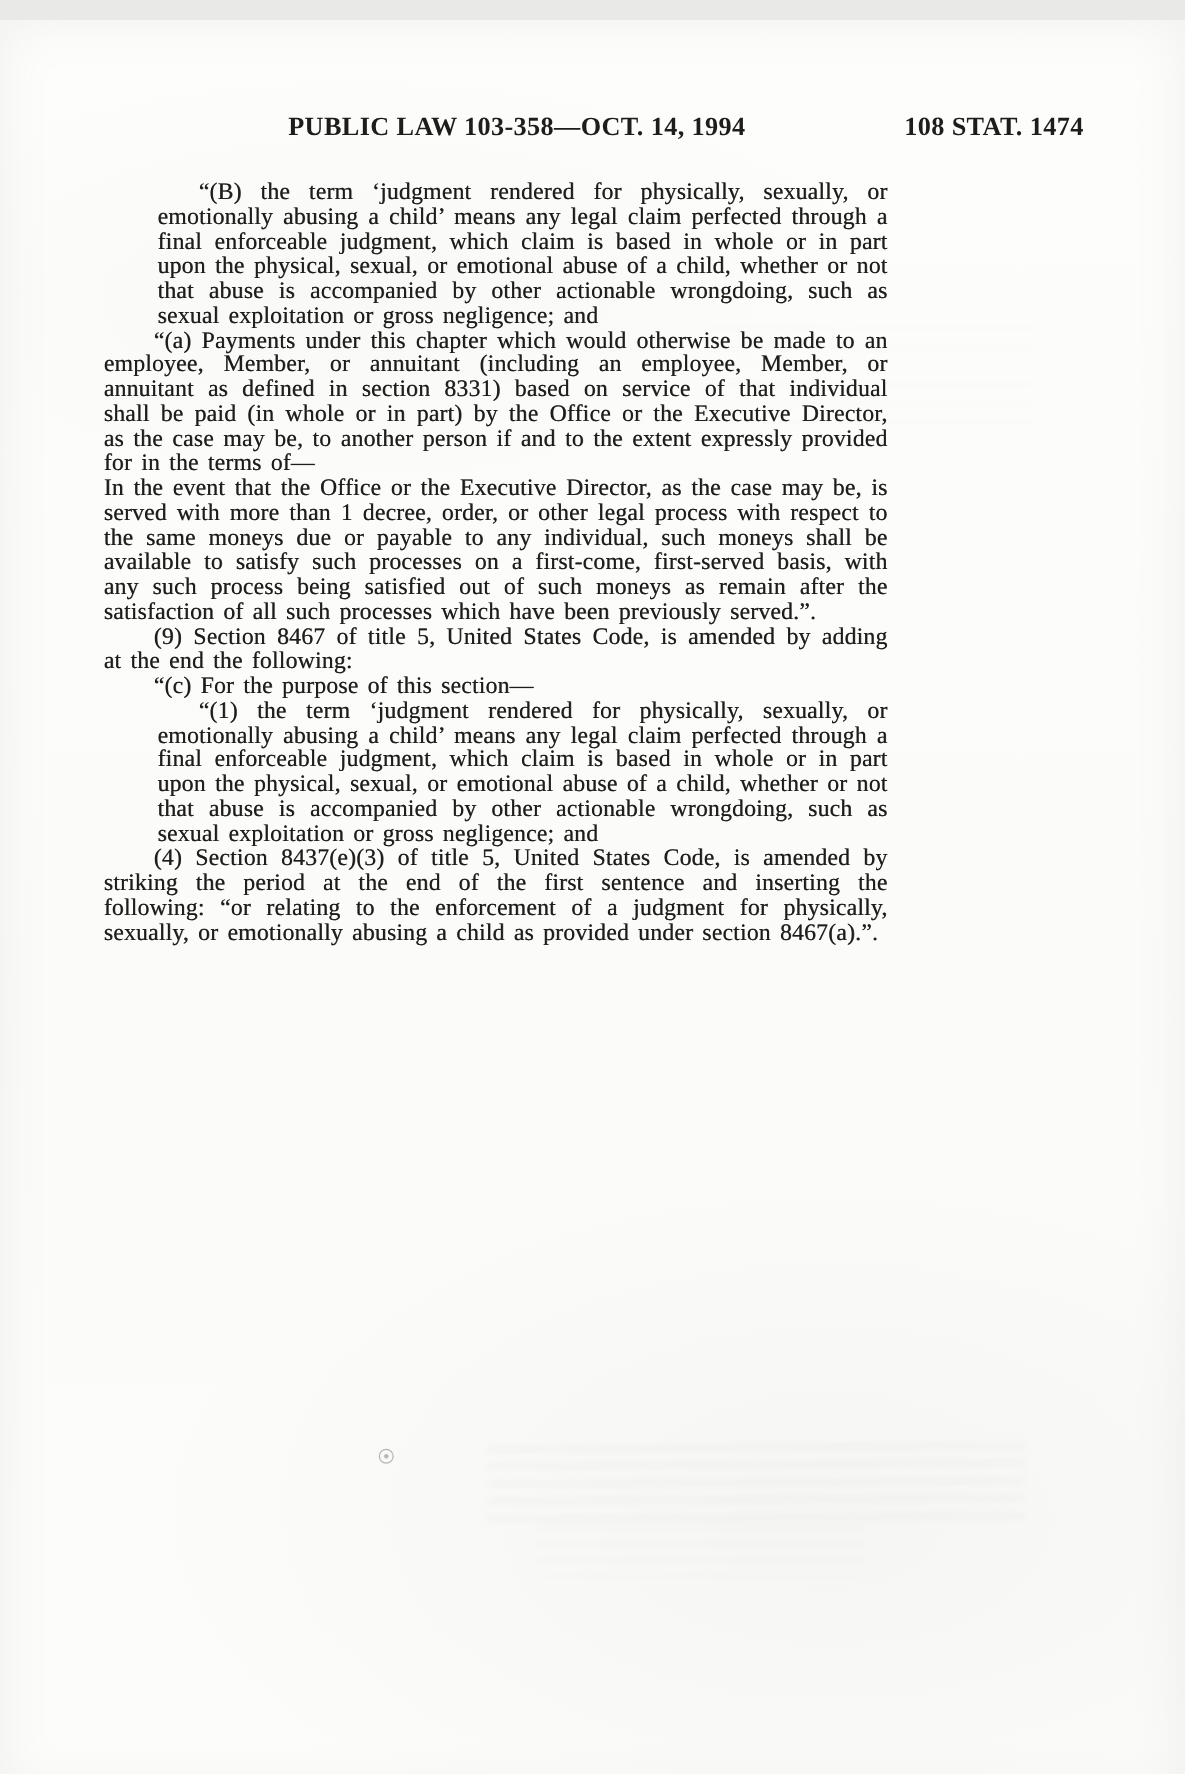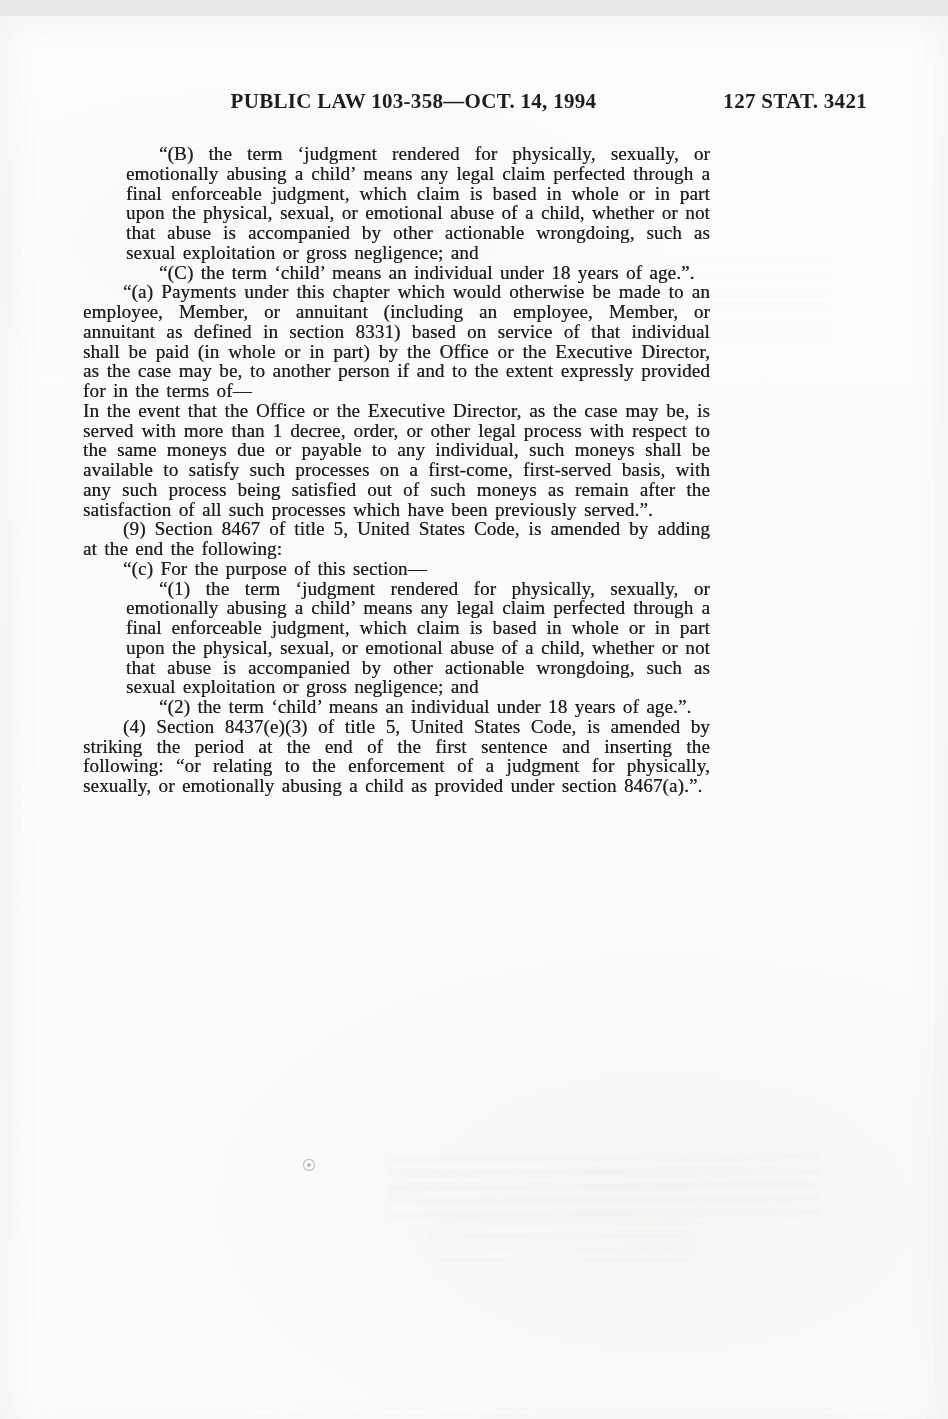--- a/index.html
+++ b/index.html
@@ -84,32 +84,30 @@
     opacity: 0.8;
   }
 </style>
 </head>
 <body>
 
 <div class="page">
 
   <div class="running-head">
     <span class="law-title">PUBLIC LAW 103-358—OCT. 14, 1994</span>
-    <span class="stat-number">127 STAT. 3421</span>
+    <span class="stat-number">108 STAT. 1474</span>
   </div>
 
   <div class="doc-body">
       <p class="para quote"><span>“(B) the term ‘judgment rendered for physically, sexually, or emotionally abusing a child’ means any legal claim perfected through a final enforceable judgment, which claim is based in whole or in part upon the physical, sexual, or emotional abuse of a child, whether or not that abuse is accompanied by other actionable wrongdoing, such as sexual exploitation or gross negligence; and</span></p>
-      <p class="para quote"><span>“(C) the term ‘child’ means an individual under 18 years of age.”.</span></p>
       <p class="para normal"><span>“(a) Payments under this chapter which would otherwise be made to an employee, Member, or annuitant (including an employee, Member, or annuitant as defined in section 8331) based on service of that individual shall be paid (in whole or in part) by the Office or the Executive Director, as the case may be, to another person if and to the extent expressly provided for in the terms of—</span></p>
       <p class="para flush"><span>In the event that the Office or the Executive Director, as the case may be, is served with more than 1 decree, order, or other legal process with respect to the same moneys due or payable to any individual, such moneys shall be available to satisfy such processes on a first-come, first-served basis, with any such process being satisfied out of such moneys as remain after the satisfaction of all such processes which have been previously served.”.</span></p>
       <p class="para normal"><span>(9) Section 8467 of title 5, United States Code, is amended by adding at the end the following:</span></p>
       <p class="para normal"><span>“(c) For the purpose of this section—</span></p>
       <p class="para quote"><span>“(1) the term ‘judgment rendered for physically, sexually, or emotionally abusing a child’ means any legal claim perfected through a final enforceable judgment, which claim is based in whole or in part upon the physical, sexual, or emotional abuse of a child, whether or not that abuse is accompanied by other actionable wrongdoing, such as sexual exploitation or gross negligence; and</span></p>
-      <p class="para quote"><span>“(2) the term ‘child’ means an individual under 18 years of age.”.</span></p>
       <p class="para normal"><span>(4) Section 8437(e)(3) of title 5, United States Code, is amended by striking the period at the end of the first sentence and inserting the following: “or relating to the enforcement of a judgment for physically, sexually, or emotionally abusing a child as provided under section 8467(a).”.</span></p>
     </div>
 
   <div class="artifact a1"></div>
   <div class="artifact a2"></div>
   <div class="artifact a3"></div>
   <div class="scan-mark"></div>
 
 </div>
 

